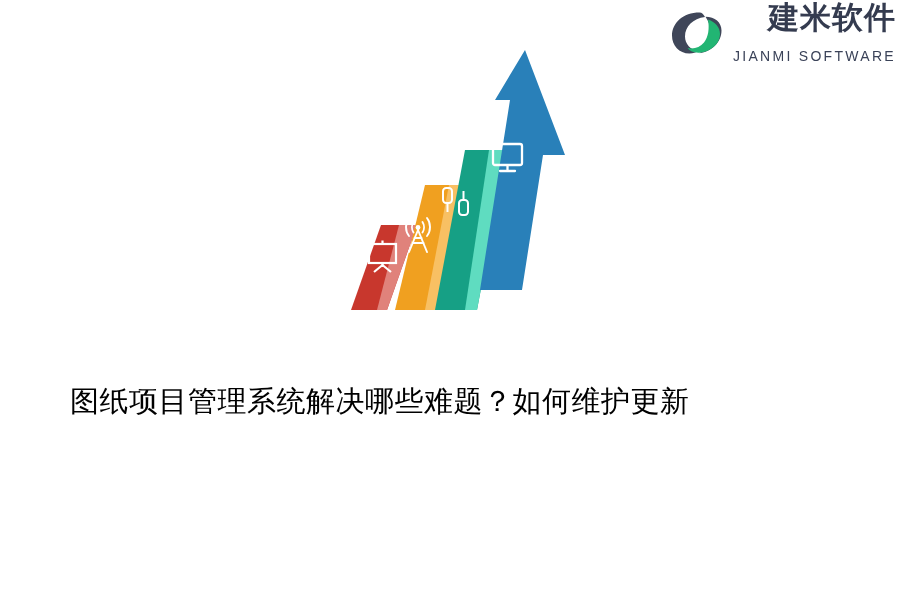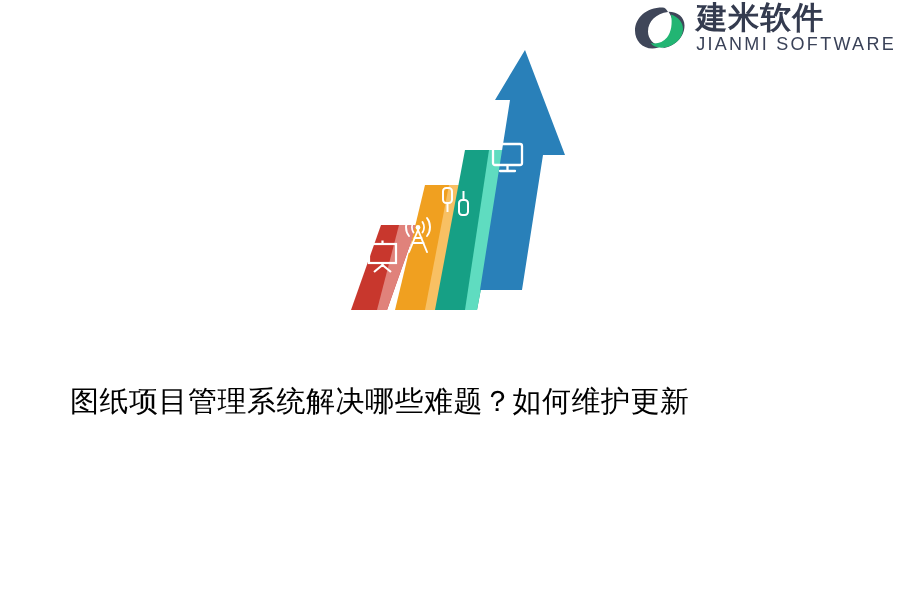--- a/index.html
+++ b/index.html
@@ -34,35 +34,35 @@
   }
   .brand-mark {
     width: 58px;
     height: 46px;
     flex: 0 0 auto;
     display: block;
   }
   .brand-words {
     display: flex;
     flex-direction: column;
-    align-items: flex-start;
+    align-items: flex-end;
     justify-content: center;
     line-height: 1;
   }
   .brand-name {
     font-size: 31px;
     font-weight: bold;
     color: #343b4f;
     letter-spacing: 1px;
     font-family: "Liberation Sans", sans-serif;
     white-space: nowrap;
   }
   .brand-tagline {
-    margin-top: 2px;
-    font-size: 18px;
+    margin-top: 16px;
+    font-size: 14px;
     color: #3a4258;
     letter-spacing: 2.3px;
     font-family: "Liberation Sans", sans-serif;
     white-space: nowrap;
   }
 
   
   .hero {
     position: absolute;
     left: 325px;

